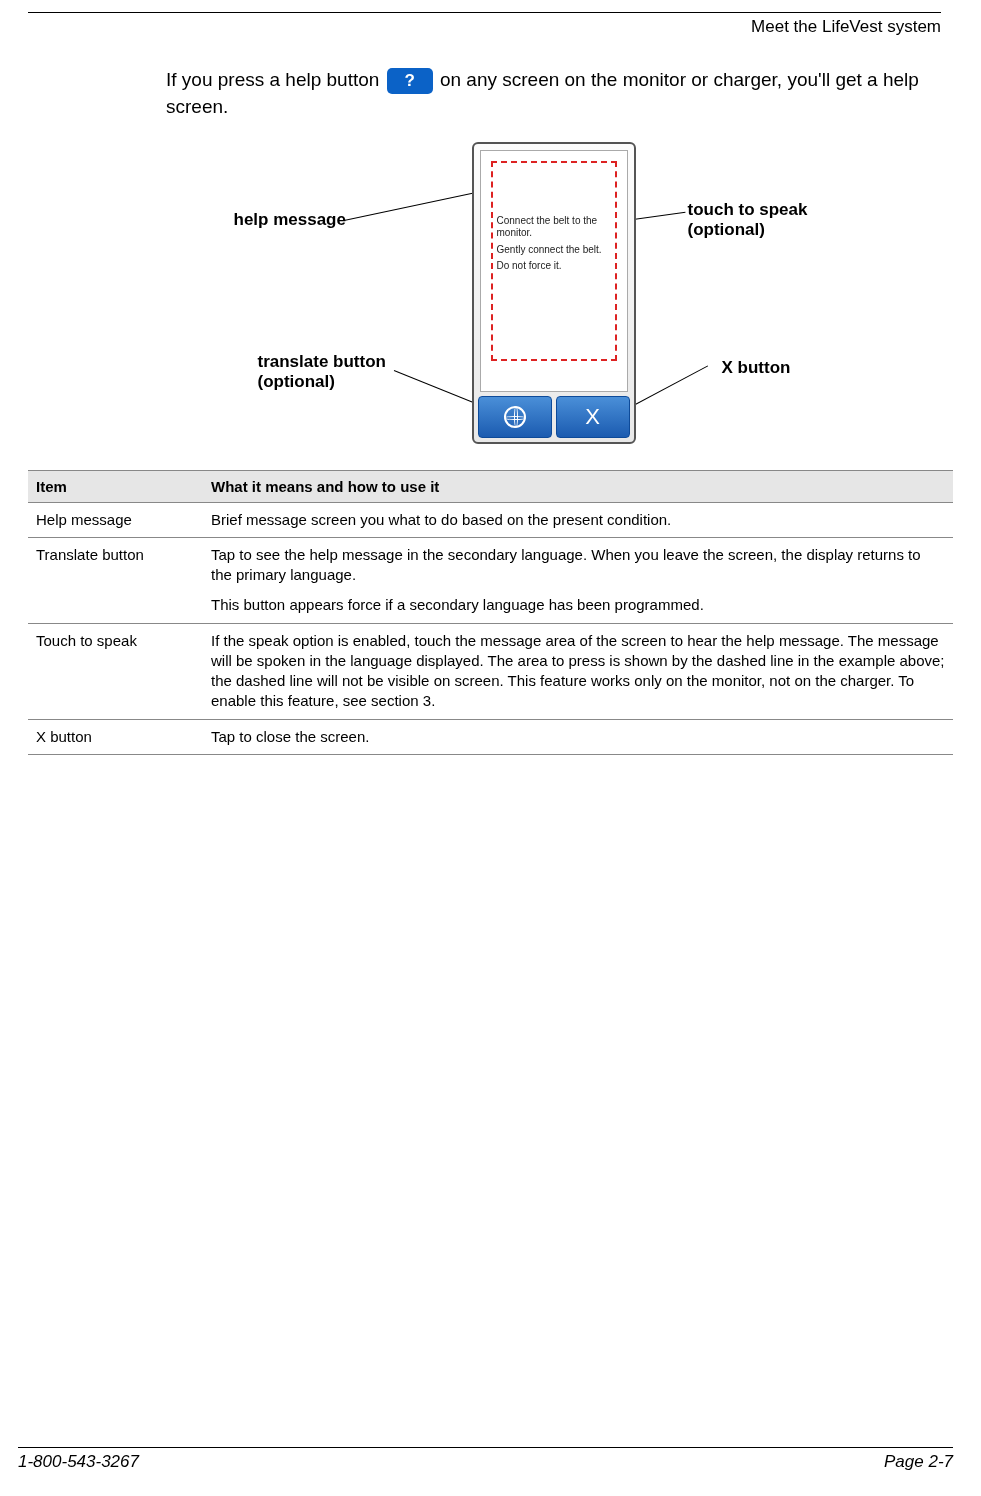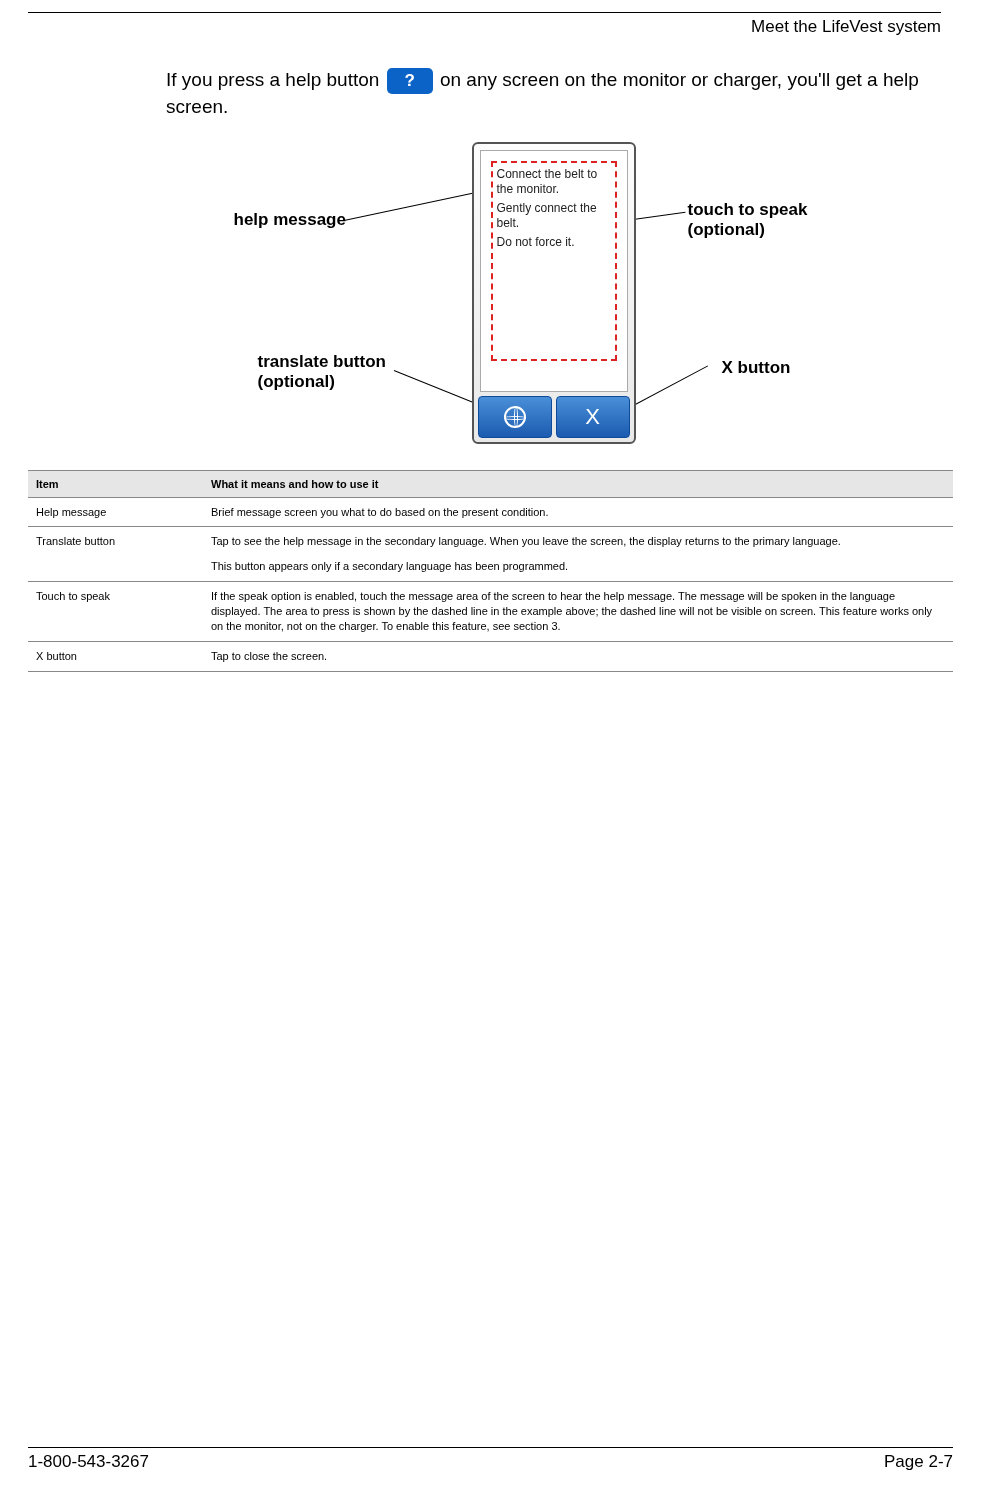--- a/index.html
+++ b/index.html
@@ -88,23 +88,24 @@
     background: #fff;
   }
   .dashed-area {
     position: absolute;
     left: 10px; right: 10px; top: 10px;
     height: 200px;
     border: 2px dashed #d22;
     padding: 4px 4px;
   }
   .device-text {
-    font-size: 12px;
+    font-size: 10px;
     line-height: 1.25;
     color: #222;
+    margin-top: 48px;
   }
   .device-text p { margin-bottom: 4px; }
   .device-buttons {
     position: absolute;
     left: 4px; right: 4px; bottom: 4px;
     height: 42px;
     display: flex;
     gap: 4px;
   }
   .device-btn {
@@ -134,21 +135,21 @@
     border-top: none; border-bottom: none;
   }
   .globe-icon::after {
     left: -2px; top: 8px; width: 22px; height: 2px; border-radius: 50%;
     border-left: none; border-right: none;
   }
 
   table.info {
     width: 925px;
     border-collapse: collapse;
-    font-size: 11px;
+    font-size: 15px;
     margin-top: 8px;
   }
   table.info th {
     background: #e6e6e6;
     text-align: left;
     font-weight: bold;
     padding: 7px 8px;
     border-top: 1px solid #888;
     border-bottom: 1px solid #888;
   }
@@ -156,21 +157,21 @@
     padding: 7px 8px;
     border-bottom: 1px solid #888;
     vertical-align: top;
     line-height: 1.35;
   }
   table.info td.col-item { width: 175px; }
   table.info td p + p { margin-top: 10px; }
 
   .footer {
     position: absolute;
-    left: 28px; right: 28px; bottom: 24px;
+    left: 18px; right: 28px; bottom: 24px; font-style: italic;
   }
   .footer-line {
     border-top: 1.5px solid #000;
     margin-bottom: 4px;
   }
   .footer-row {
     display: flex;
     justify-content: space-between;
     font-size: 17px;
   }
@@ -241,21 +242,21 @@
       <tr>
         <td class="col-item">Help message</td>
         <td>
             <p>Brief message screen you what to do based on the present condition.</p>
           </td>
       </tr>
       <tr>
         <td class="col-item">Translate button</td>
         <td>
           <p>Tap to see the help message in the secondary language. When you leave the screen, the display returns to the primary language.</p>
-          <p>This button appears only if a secondary language has been programmed.</p>
+          <p>This button appears force if a secondary language has been programmed.</p>
         </td>
       </tr>
       <tr>
         <td class="col-item">Touch to speak</td>
         <td>
             <p>If the speak option is enabled, touch the message area of the screen to hear the help message. The message will be spoken in the language displayed. The area to press is shown by the dashed line in the example above; the dashed line will not be visible on screen. This feature works only on the monitor, not on the charger. To enable this feature, see section 3.</p>
           </td>
       </tr>
       <tr>
         <td class="col-item">X button</td>

